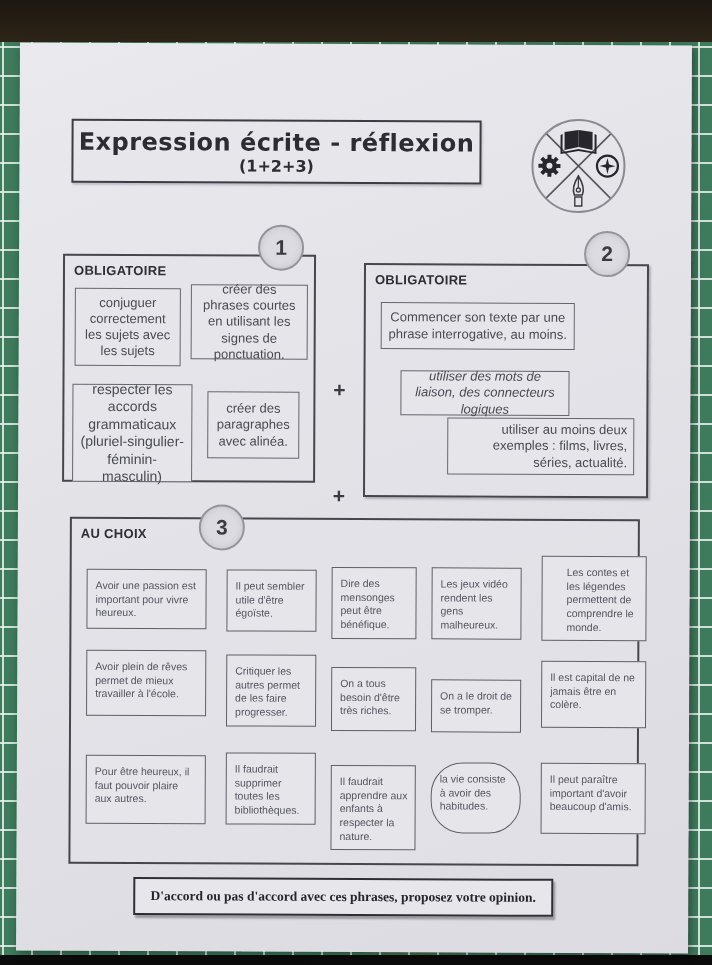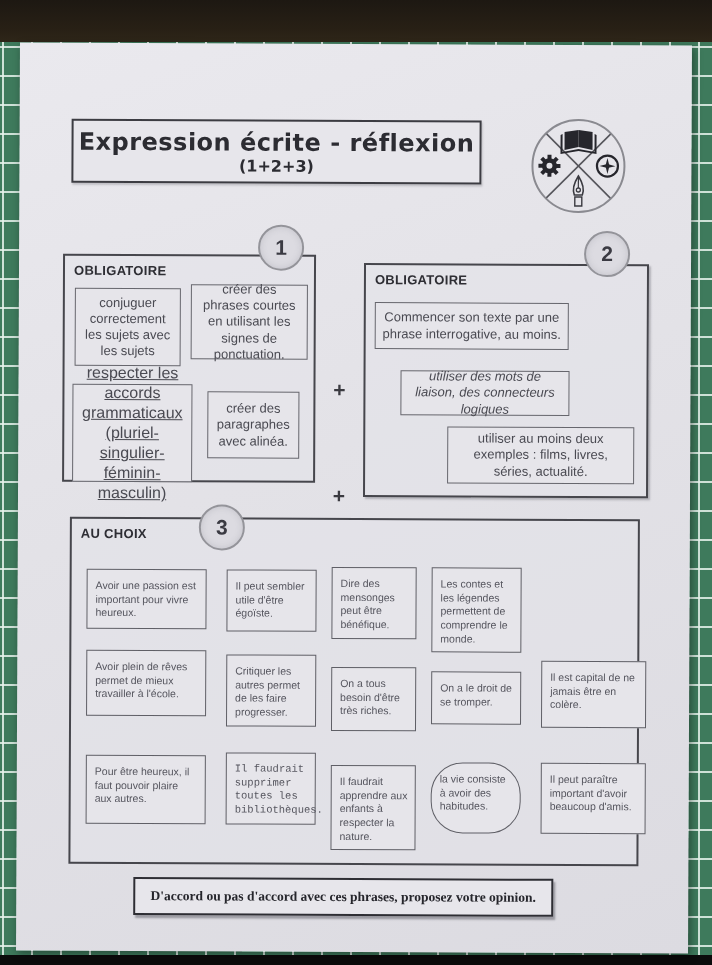--- a/index.html
+++ b/index.html
@@ -66,25 +66,25 @@
   .frame-header { position:absolute; left:9px; top:7px; font-size:13px; font-weight:700;
     color:#2e2e34; letter-spacing:.3px; }
 
   .rule-card {
     position:absolute; border:1.5px solid #66666d; background:#e6e5ea;
     display:flex; align-items:center; justify-content:center; text-align:center;
     font-size:13px; color:#4a4a52; line-height:1.25; padding:4px 6px;
   }
   .b1-a { left:10px;  top:32px;  width:106px; height:78px; }
   .b1-b { left:126px; top:28px;  width:117px; height:75px; }
-  .b1-c { left:8px;   top:128px; width:120px; height:98px; font-size:16px;text-decoration:underline; }
+  .b1-c { left:8px;   top:128px; width:120px; height:98px; font-size:14px; }
   .b1-d { left:143px; top:135px; width:92px;  height:67px; }
-  .b2-a { left:9px;  top:37px;  width:194px; height:47px; }
+  .b2-a { left:15px;  top:37px;  width:194px; height:47px; }
   .b2-b { left:35px;  top:105px; width:169px; height:45px;font-style:italic; }
-  .b2-c { left:82px;  top:161px; width:187px; height:57px; }
+  .b2-c { left:82px;  top:152px; width:187px; height:57px;text-align:right; }
 
   .srow { position:absolute; left:15px; display:flex; align-items:flex-start; }
   .row1 { top:35px; }
   .row2 { top:131px; }
   .row3 { top:233px; }
   .cell {
     border:1.5px solid #5f5f66; background:#e6e5ea;
     font-size:10.5px; line-height:1.3; color:#55555e; padding:9px 7px 6px 8px;
   }
   .srow .cell:nth-child(1){ width:120px; margin-right:20px; }
@@ -93,24 +93,24 @@
   .srow .cell:nth-child(4){ width:90px;  margin-right:20px; }
   .srow .cell:nth-child(5){ width:105px; }
   .row1 .cell:nth-child(1){ margin-top:15px; min-height:60px; }
   .row1 .cell:nth-child(2){ margin-top:15px; min-height:62px; }
   .row1 .cell:nth-child(3){ margin-top:12px; min-height:66px; }
   .row1 .cell:nth-child(4){ margin-top:12px; min-height:66px; }
   .row1 .cell:nth-child(5){ margin-top:0;    min-height:84px;padding-left:24px; }
   .row2 .cell:nth-child(1){ margin-top:0;  min-height:66px; }
   .row2 .cell:nth-child(2){ margin-top:4px;  min-height:70px; }
   .row2 .cell:nth-child(3){ margin-top:16px; min-height:64px; }
-  .row2 .cell:nth-child(4){ margin-top:20px; min-height:53px; }
+  .row2 .cell:nth-child(4){ margin-top:28px; min-height:53px; }
   .row2 .cell:nth-child(5){ margin-top:9px;  min-height:67px; }
   .row3 .cell:nth-child(1){ margin-top:3px;  min-height:69px; }
-  .row3 .cell:nth-child(2){ margin-top:0;    min-height:68px;font-family:Liberation Mono, monospace; }
+  .row3 .cell:nth-child(2){ margin-top:0;    min-height:68px; }
   .row3 .cell:nth-child(3){ margin-top:12px; min-height:71px; }
   .row3 .cell:nth-child(4){ margin-top:9px;  min-height:71px;border-radius:32px; }
   .row3 .cell:nth-child(5){ margin-top:9px;  min-height:71px; }
 
   .instruction-box {
     position:absolute; left:117px; top:834px; width:420px; height:38px;
     border:2px solid #2e2e34; background:#e7e6eb;
     display:flex; align-items:center; justify-content:center;
     box-shadow:2px 3px 2px rgba(55,55,65,.4);
   }
@@ -189,20 +189,21 @@
       <div class="rule-card b2-b">utiliser des mots de liaison, des connecteurs logiques</div>
       <div class="rule-card b2-c">utiliser au moins deux exemples : films, livres, séries, actualité.</div>
     </div>
 
     <div class="frame box3">
       <div class="frame-header">AU CHOIX</div>
       <div class="srow row1">
         <div class="cell">Avoir une passion est important pour vivre heureux.</div>
         <div class="cell">Il peut sembler utile d'être égoïste.</div>
         <div class="cell">Dire des mensonges peut être bénéfique.</div>
+        <div class="cell">Les jeux vidéo rendent les gens malheureux.</div>
         <div class="cell">Les contes et les légendes permettent de comprendre le monde.</div>
       </div>
       <div class="srow row2">
         <div class="cell">Avoir plein de rêves permet de mieux travailler à l'école.</div>
         <div class="cell">Critiquer les autres permet de les faire progresser.</div>
         <div class="cell">On a tous besoin d'être très riches.</div>
         <div class="cell">On a le droit de se tromper.</div>
         <div class="cell">Il est capital de ne jamais être en colère.</div>
       </div>
       <div class="srow row3">

